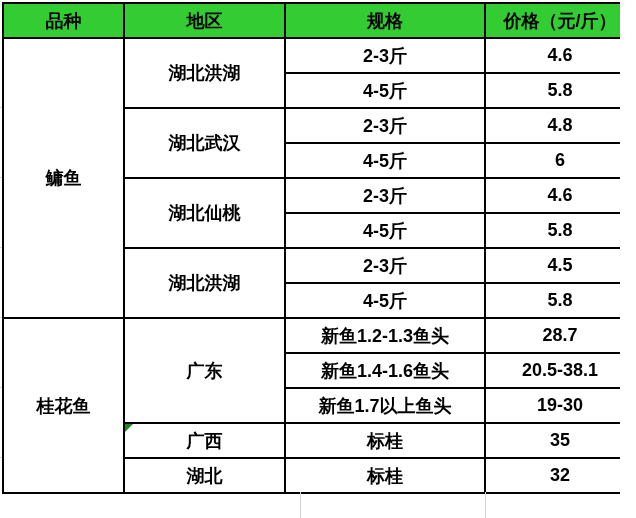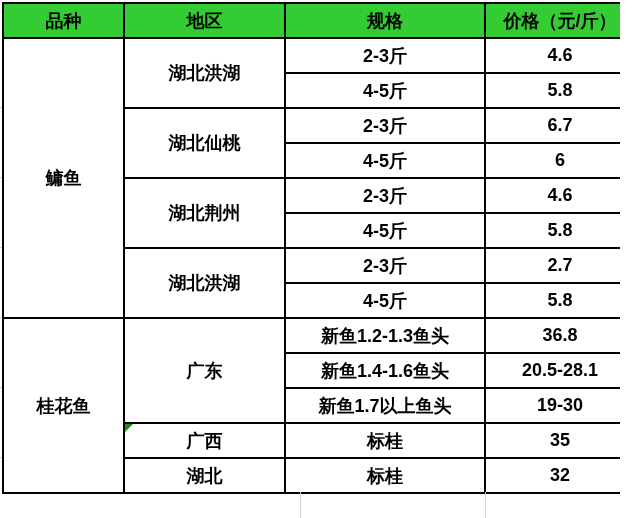--- a/index.html
+++ b/index.html
@@ -89,55 +89,55 @@
         <td rowspan="8">鳙鱼</td>
         <td rowspan="2">湖北洪湖</td>
         <td>2-3斤</td>
         <td>4.6</td>
       </tr>
       <tr>
         <td>4-5斤</td>
         <td>5.8</td>
       </tr>
       <tr>
-        <td rowspan="2">湖北仙桃</td>
+        <td rowspan="2">湖北武汉</td>
         <td>2-3斤</td>
-        <td>6.7</td>
+        <td>4.8</td>
       </tr>
       <tr>
         <td>4-5斤</td>
         <td>6</td>
       </tr>
       <tr>
-        <td rowspan="2">湖北荆州</td>
+        <td rowspan="2">湖北仙桃</td>
         <td>2-3斤</td>
         <td>4.6</td>
       </tr>
       <tr>
         <td>4-5斤</td>
         <td>5.8</td>
       </tr>
       <tr>
         <td rowspan="2">湖北洪湖</td>
         <td>2-3斤</td>
-        <td>2.7</td>
+        <td>4.5</td>
       </tr>
       <tr>
         <td>4-5斤</td>
         <td>5.8</td>
       </tr>
       <tr>
         <td rowspan="5">桂花鱼</td>
         <td rowspan="3">广东</td>
         <td>新鱼1.2-1.3鱼头</td>
-        <td>36.8</td>
+        <td>28.7</td>
       </tr>
       <tr>
         <td>新鱼1.4-1.6鱼头</td>
-        <td>20.5-28.1</td>
+        <td>20.5-38.1</td>
       </tr>
       <tr>
         <td>新鱼1.7以上鱼头</td>
         <td>19-30</td>
       </tr>
       <tr>
         <td>广西</td>
         <td>标桂</td>
         <td>35</td>
       </tr>

